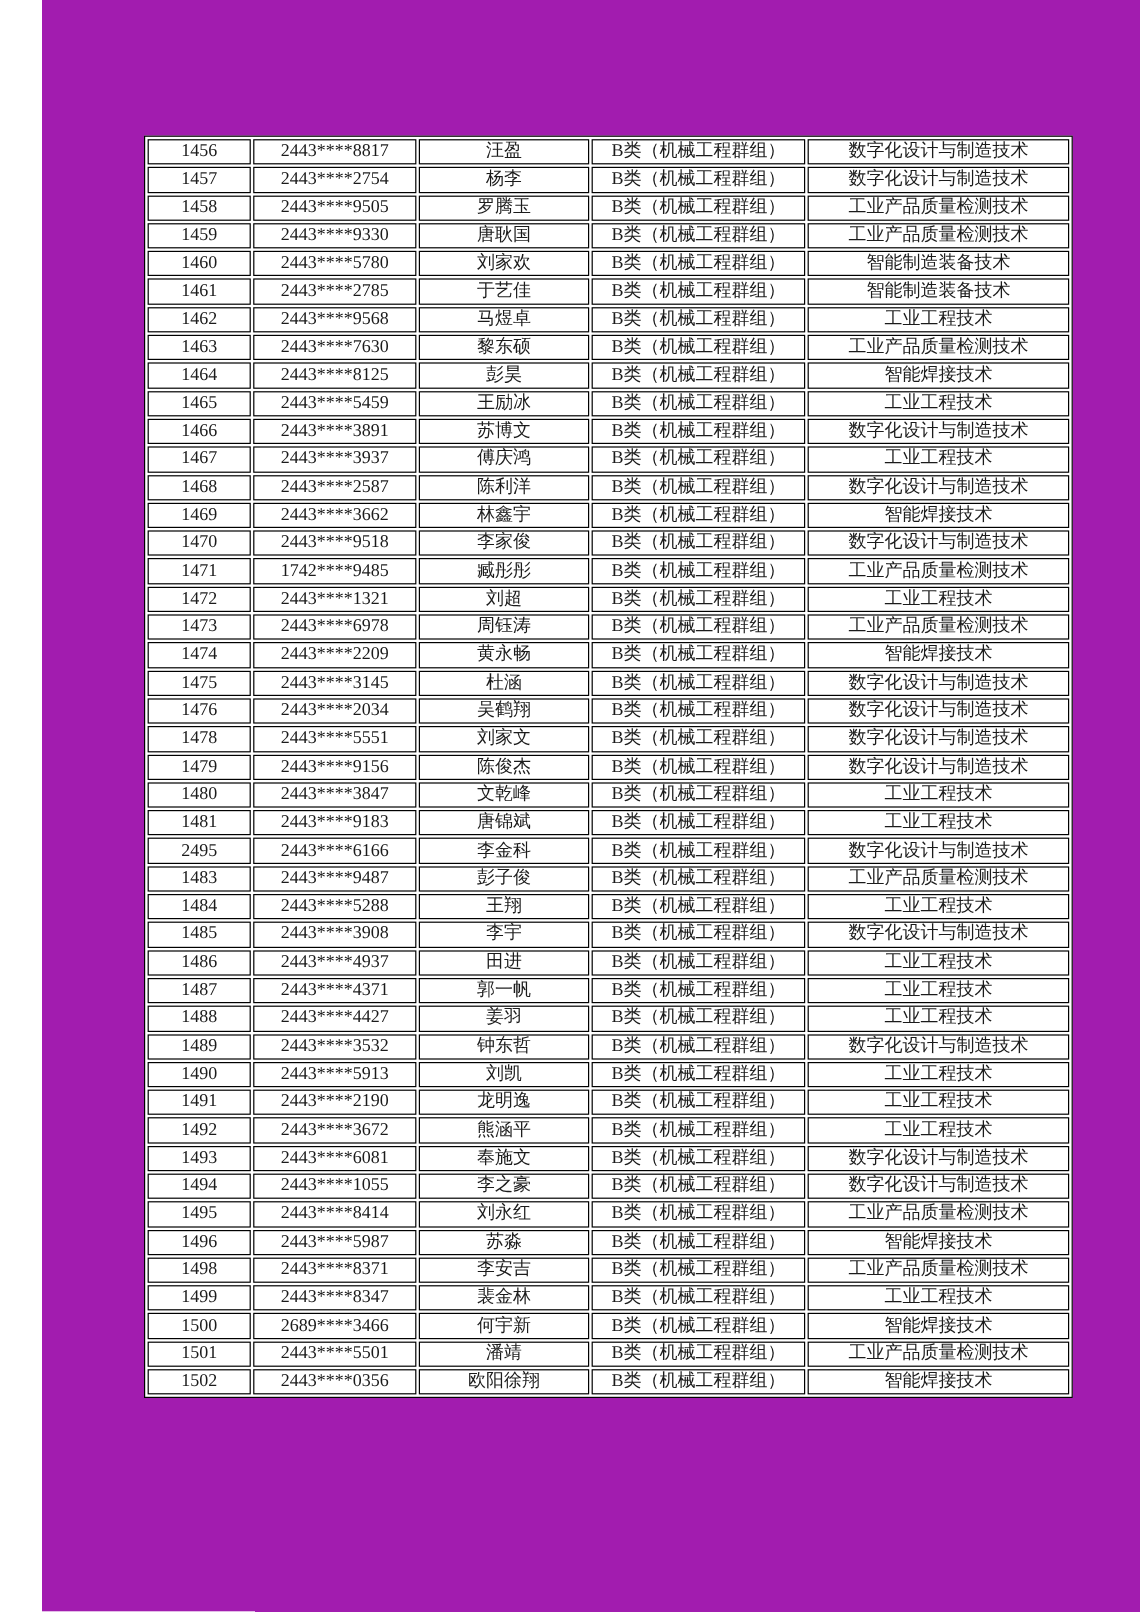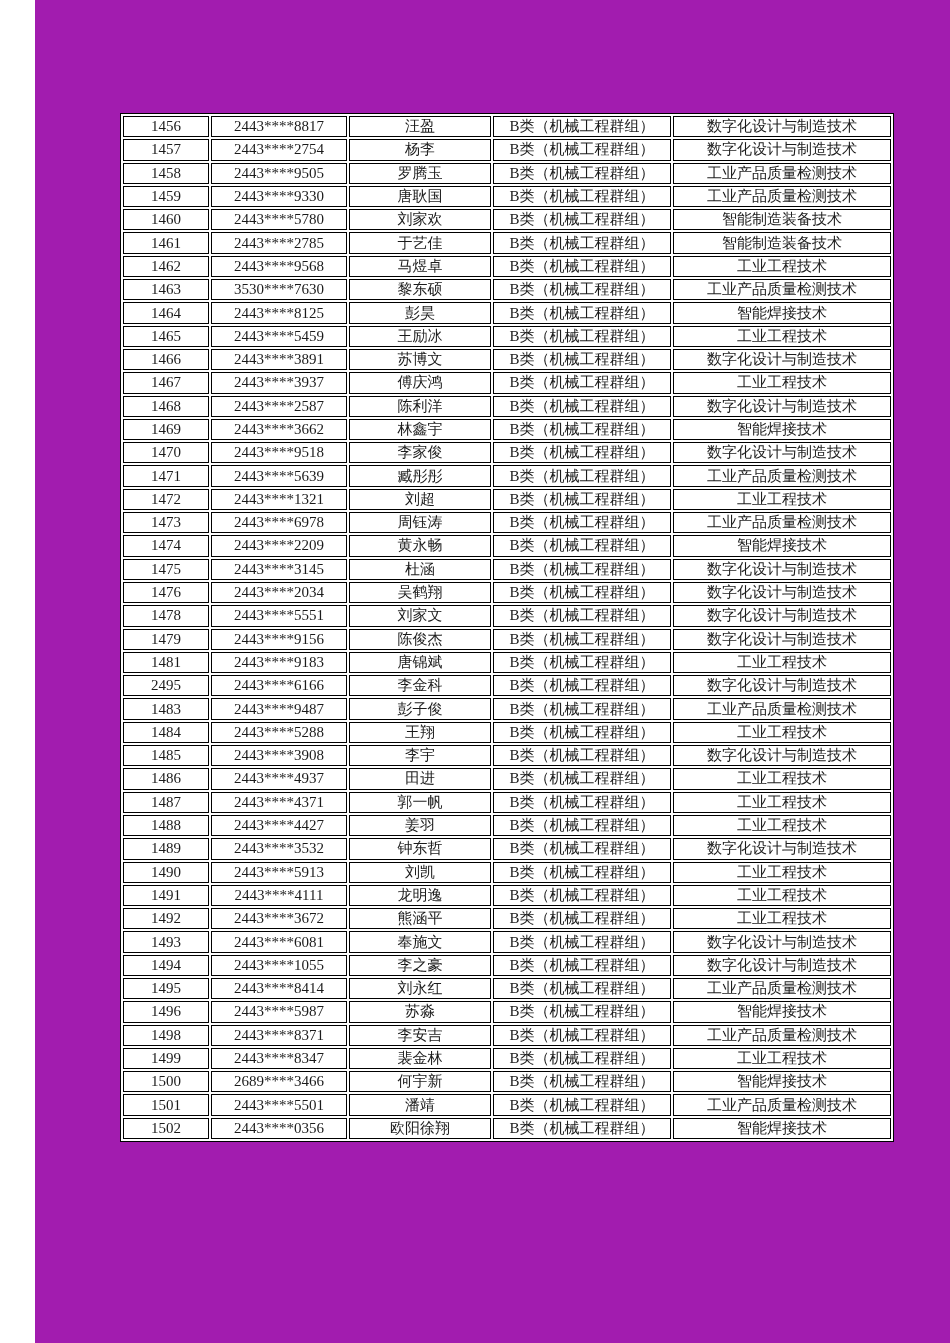--- a/index.html
+++ b/index.html
@@ -97,21 +97,21 @@
         </tr>
         <tr>
           <td>1462</td>
           <td>2443****9568</td>
           <td>马煜卓</td>
           <td>B类（机械工程群组）</td>
           <td>工业工程技术</td>
         </tr>
         <tr>
           <td>1463</td>
-          <td>3530****7630</td>
+          <td>2443****7630</td>
           <td>黎东硕</td>
           <td>B类（机械工程群组）</td>
           <td>工业产品质量检测技术</td>
         </tr>
         <tr>
           <td>1464</td>
           <td>2443****8125</td>
           <td>彭昊</td>
           <td>B类（机械工程群组）</td>
           <td>智能焊接技术</td>
@@ -153,21 +153,21 @@
         </tr>
         <tr>
           <td>1470</td>
           <td>2443****9518</td>
           <td>李家俊</td>
           <td>B类（机械工程群组）</td>
           <td>数字化设计与制造技术</td>
         </tr>
         <tr>
           <td>1471</td>
-          <td>2443****5639</td>
+          <td>1742****9485</td>
           <td>臧彤彤</td>
           <td>B类（机械工程群组）</td>
           <td>工业产品质量检测技术</td>
         </tr>
         <tr>
           <td>1472</td>
           <td>2443****1321</td>
           <td>刘超</td>
           <td>B类（机械工程群组）</td>
           <td>工业工程技术</td>
@@ -208,20 +208,27 @@
           <td>数字化设计与制造技术</td>
         </tr>
         <tr>
           <td>1479</td>
           <td>2443****9156</td>
           <td>陈俊杰</td>
           <td>B类（机械工程群组）</td>
           <td>数字化设计与制造技术</td>
         </tr>
         <tr>
+          <td>1480</td>
+          <td>2443****3847</td>
+          <td>文乾峰</td>
+          <td>B类（机械工程群组）</td>
+          <td>工业工程技术</td>
+        </tr>
+        <tr>
           <td>1481</td>
           <td>2443****9183</td>
           <td>唐锦斌</td>
           <td>B类（机械工程群组）</td>
           <td>工业工程技术</td>
         </tr>
         <tr>
           <td>2495</td>
           <td>2443****6166</td>
           <td>李金科</td>
@@ -279,21 +286,21 @@
         </tr>
         <tr>
           <td>1490</td>
           <td>2443****5913</td>
           <td>刘凯</td>
           <td>B类（机械工程群组）</td>
           <td>工业工程技术</td>
         </tr>
         <tr>
           <td>1491</td>
-          <td>2443****4111</td>
+          <td>2443****2190</td>
           <td>龙明逸</td>
           <td>B类（机械工程群组）</td>
           <td>工业工程技术</td>
         </tr>
         <tr>
           <td>1492</td>
           <td>2443****3672</td>
           <td>熊涵平</td>
           <td>B类（机械工程群组）</td>
           <td>工业工程技术</td>

